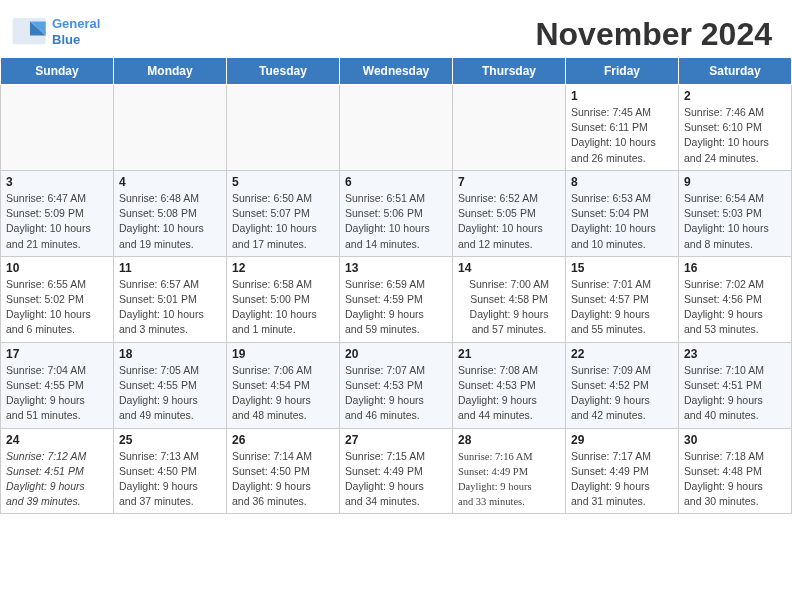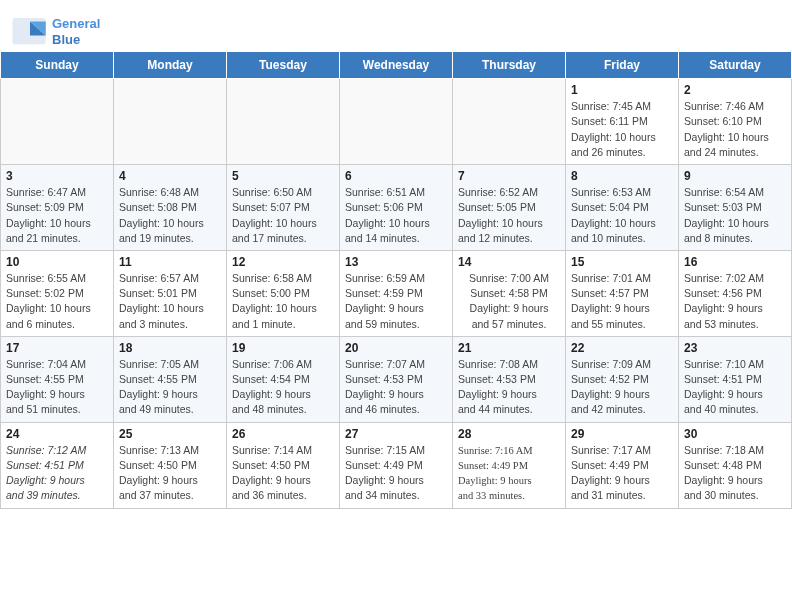--- a/index.html
+++ b/index.html
@@ -97,20 +97,21 @@
       <rect x="0" y="0" width="38" height="30" rx="3" fill="#3a7bbf" opacity="0.15"></rect>
       <polygon points="20,4 38,20 20,20" fill="#3a7bbf"></polygon>
       <polygon points="20,4 38,20 38,4" fill="#5ba3e0"></polygon>
     </svg>
     <div class="logo-text">
       <div><span>General</span></div>
       <div><span style="color:#3a7bbf">Blue</span></div>
     </div>
   </div>
   <div class="title-block">
+    <div class="month-title">November 2024</div>
   </div>
 </div>
 
 <table class="calendar">
   <thead>
     <tr>
     <th>Sunday</th>
         <th>Monday</th>
         <th>Tuesday</th>
         <th>Wednesday</th>

